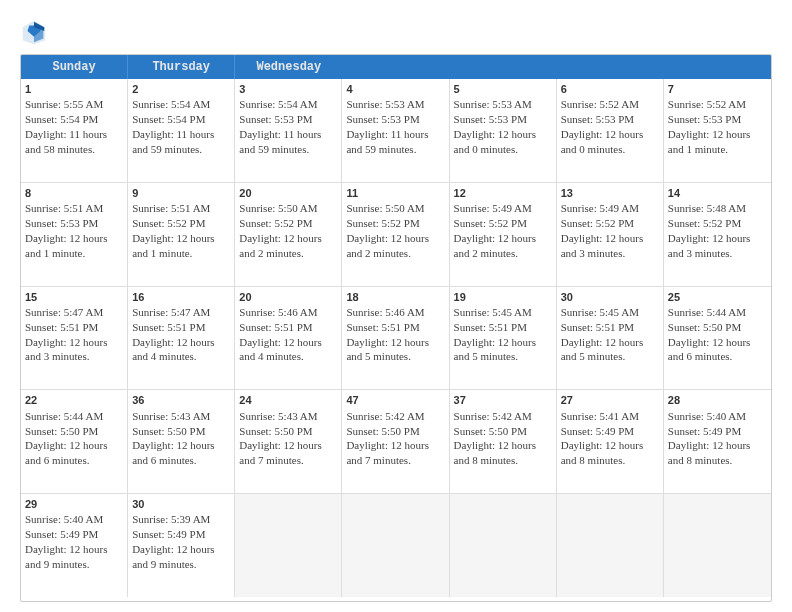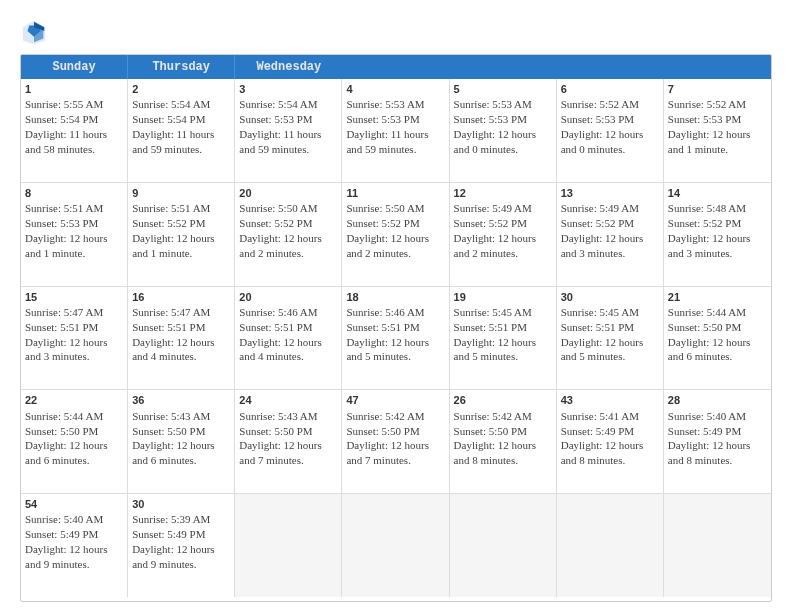--- a/index.html
+++ b/index.html
@@ -282,21 +282,21 @@
 and 5 minutes.</div>
           </div>
           <div class="cal-cell">
             <span class="day-num">30</span>
             <div class="cell-text" style="white-space: pre-line;">Sunrise: 5:45 AM
 Sunset: 5:51 PM
 Daylight: 12 hours
 and 5 minutes.</div>
           </div>
           <div class="cal-cell">
-            <span class="day-num">21</span>
+            <span class="day-num">25</span>
             <div class="cell-text" style="white-space: pre-line;">Sunrise: 5:44 AM
 Sunset: 5:50 PM
 Daylight: 12 hours
 and 6 minutes.</div>
           </div>
         </div>
         <div class="cal-row">
           <div class="cal-cell">
             <span class="day-num">22</span>
             <div class="cell-text" style="white-space: pre-line;">Sunrise: 5:44 AM
@@ -319,44 +319,44 @@
 and 7 minutes.</div>
           </div>
           <div class="cal-cell">
             <span class="day-num">47</span>
             <div class="cell-text" style="white-space: pre-line;">Sunrise: 5:42 AM
 Sunset: 5:50 PM
 Daylight: 12 hours
 and 7 minutes.</div>
           </div>
           <div class="cal-cell">
-            <span class="day-num">26</span>
+            <span class="day-num">37</span>
             <div class="cell-text" style="white-space: pre-line;">Sunrise: 5:42 AM
 Sunset: 5:50 PM
 Daylight: 12 hours
 and 8 minutes.</div>
           </div>
           <div class="cal-cell">
-            <span class="day-num">43</span>
+            <span class="day-num">27</span>
             <div class="cell-text" style="white-space: pre-line;">Sunrise: 5:41 AM
 Sunset: 5:49 PM
 Daylight: 12 hours
 and 8 minutes.</div>
           </div>
           <div class="cal-cell">
             <span class="day-num">28</span>
             <div class="cell-text" style="white-space: pre-line;">Sunrise: 5:40 AM
 Sunset: 5:49 PM
 Daylight: 12 hours
 and 8 minutes.</div>
           </div>
         </div>
         <div class="cal-row">
           <div class="cal-cell">
-            <span class="day-num">54</span>
+            <span class="day-num">29</span>
             <div class="cell-text" style="white-space: pre-line;">Sunrise: 5:40 AM
 Sunset: 5:49 PM
 Daylight: 12 hours
 and 9 minutes.</div>
           </div>
           <div class="cal-cell">
             <span class="day-num">30</span>
             <div class="cell-text" style="white-space: pre-line;">Sunrise: 5:39 AM
 Sunset: 5:49 PM
 Daylight: 12 hours

